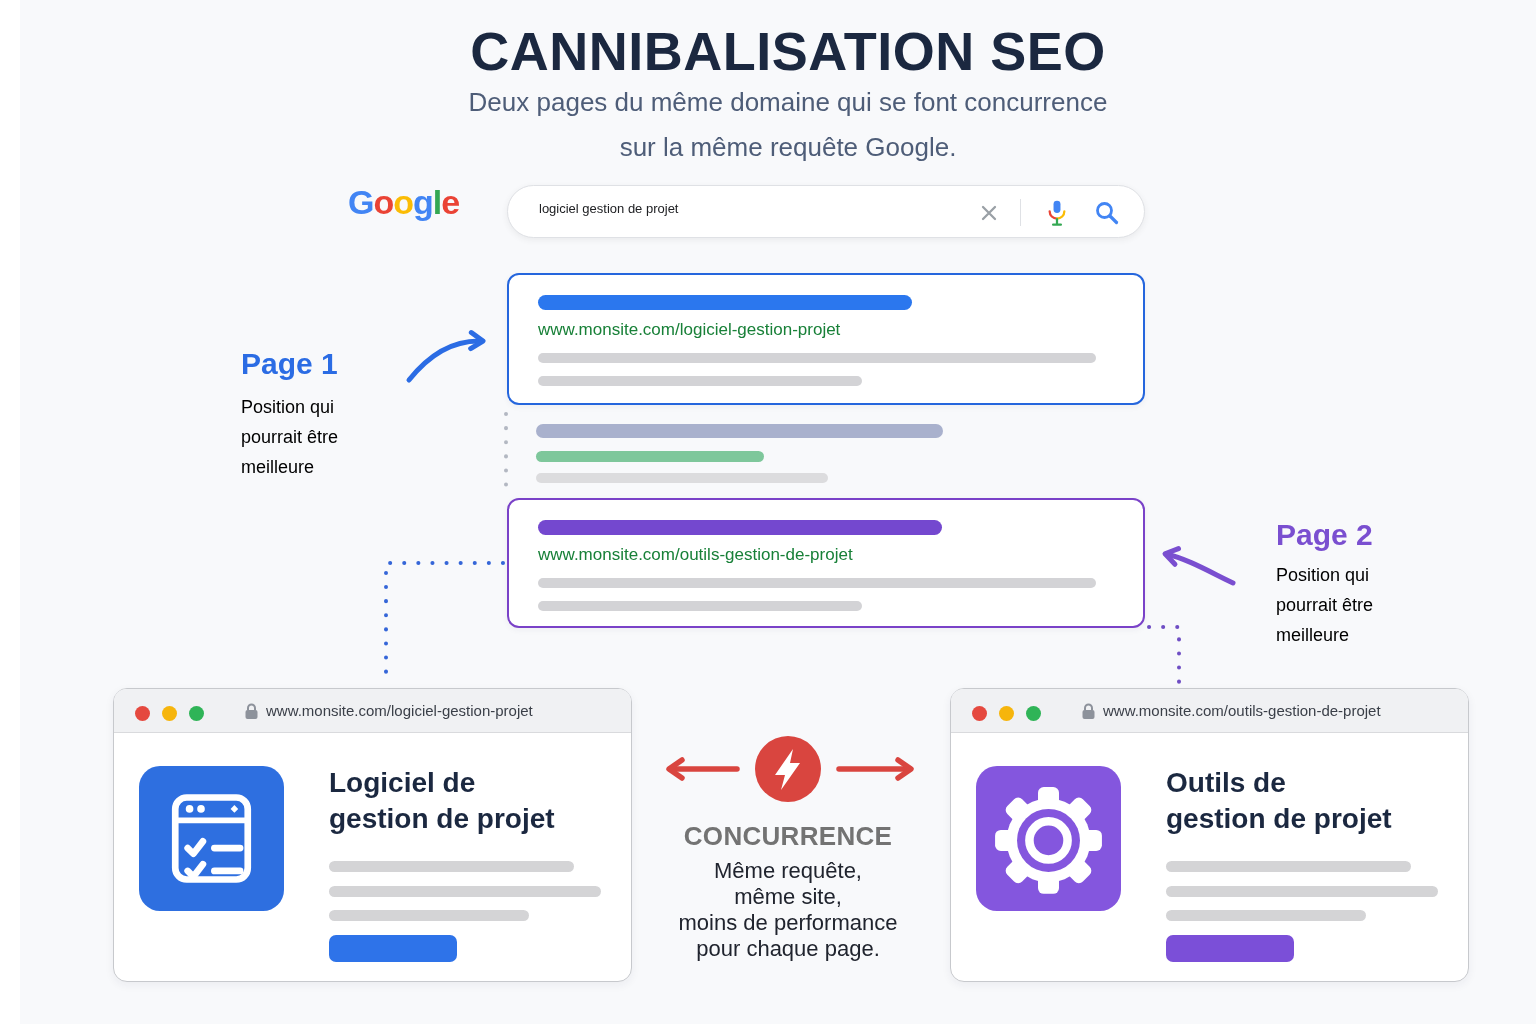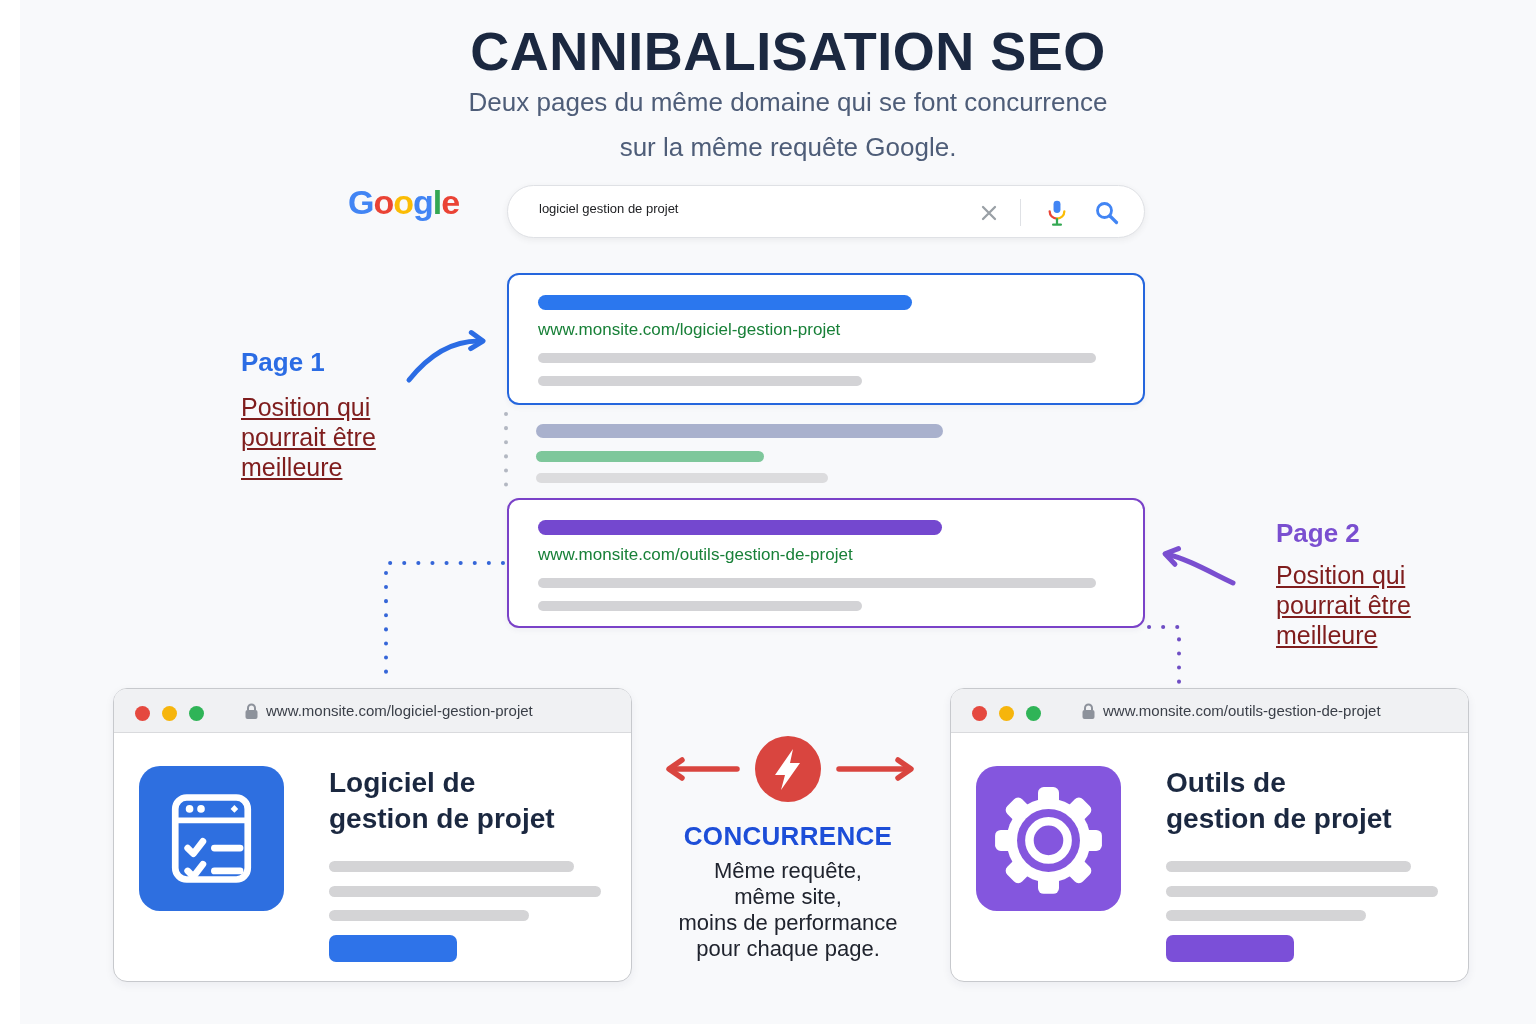--- a/index.html
+++ b/index.html
@@ -34,24 +34,24 @@
   .url-green { left:29px; top:45px; font-size:17px; font-weight:500; color:#188038; }
   .gline { background:#d3d3d6; height:10px; border-radius:5px; left:29px; }
   .g1 { top:78px; width:558px; } .g2 { top:101px; width:324px; }
 
   
   .mid1 { left:516px; top:424px; width:407px; height:14px; background:#a9b1cd; border-radius:7px; }
   .mid2 { left:516px; top:451px; width:228px; height:11px; background:#7ec79b; border-radius:6px; }
   .mid3 { left:516px; top:473px; width:292px; height:10px; background:#dcdcde; border-radius:5px; }
 
   
-  .pg-label { font-size:26px; font-weight:800; }
+  .pg-label { font-size:30px; font-weight:800; }
   .pg1-label { left:221px; top:347px; color:#2b6ce4; }
   .pg2-label { left:1256px; top:518px; color:#7a4fd0; }
-  .pg-desc { font-size:25px; color:#7f1d1d; line-height:30px;text-decoration:underline; }
+  .pg-desc { font-size:18px; color:#000000; line-height:30px; }
   .pg1-desc { left:221px; top:392px; } .pg2-desc { left:1256px; top:560px; }
 
   
   .browser { top:688px; width:519px; height:294px; background:#fff; border:1.5px solid #c7c9cd;
              border-radius:14px; box-shadow:0 3px 10px rgba(30,40,70,.06); }
   .bw-left { left:93px; } .bw-right { left:930px; }
   .bw-header { left:0; top:0; width:100%; height:44px; background:#f0f1f3;
                border-bottom:1px solid #d9dadd; border-radius:12px 12px 0 0; }
   .dot { top:17px; width:15px; height:15px; border-radius:50%; }
   .bw-lock { top:14px; }
@@ -59,21 +59,21 @@
   .bw-icon { left:25px; top:77px; width:145px; height:145px; }
   .bw-title { left:215px; top:76px; width:250px; font-size:28px; font-weight:800;
               line-height:36px; color:#1b2840; }
   .bw-line { left:215px; height:11px; border-radius:5.5px; background:#d4d4d6; }
   .l1 { top:172px; width:245px; } .l2 { top:197px; width:272px; } .l3 { top:221px; width:200px; }
   .bw-btn { left:215px; top:246px; width:128px; height:27px; border-radius:7px; }
   .btn-blue { background:#2e73e9; } .btn-purple { background:#7b4fd8; }
 
   
   .conc-label { left:618px; top:821px; width:300px; text-align:center;
-                font-size:26px; font-weight:800; color:#1d4ed8; letter-spacing:.3px; }
+                font-size:26px; font-weight:800; color:#737373; letter-spacing:.3px; }
   .conc-text { left:593px; top:858px; width:350px; text-align:center;
                font-size:22px; color:#20242e; line-height:26px; }
 
   svg.overlay { left:0; top:0; pointer-events:none; }
 </style>
 </head>
 <body>
 
 <div id="canvas">
 

